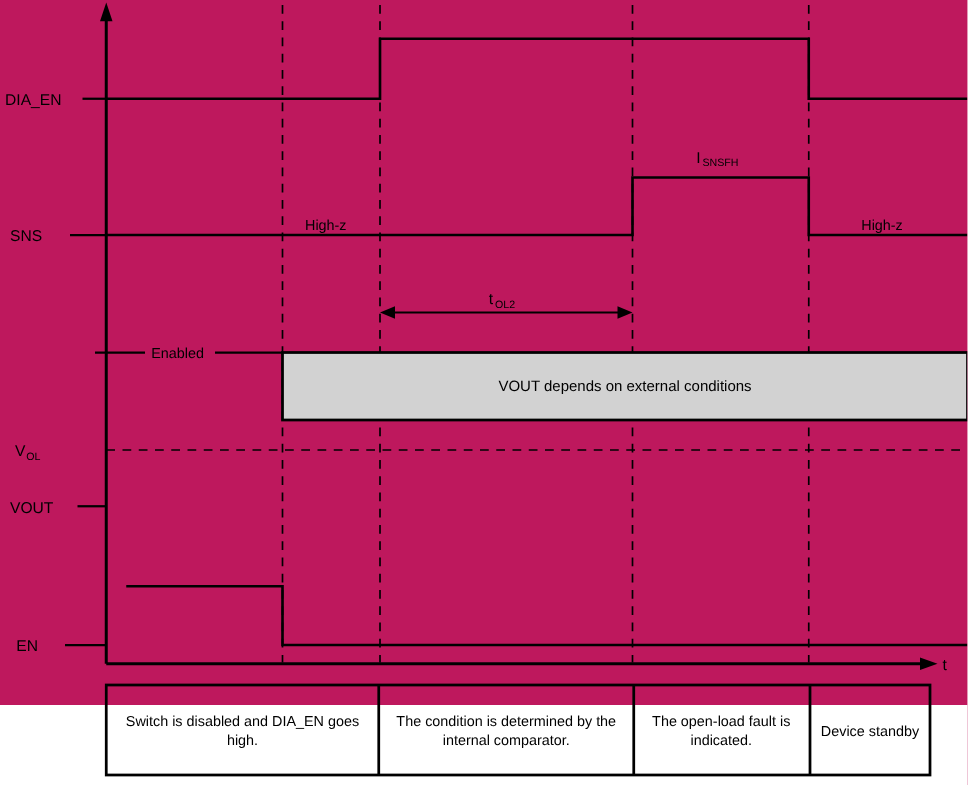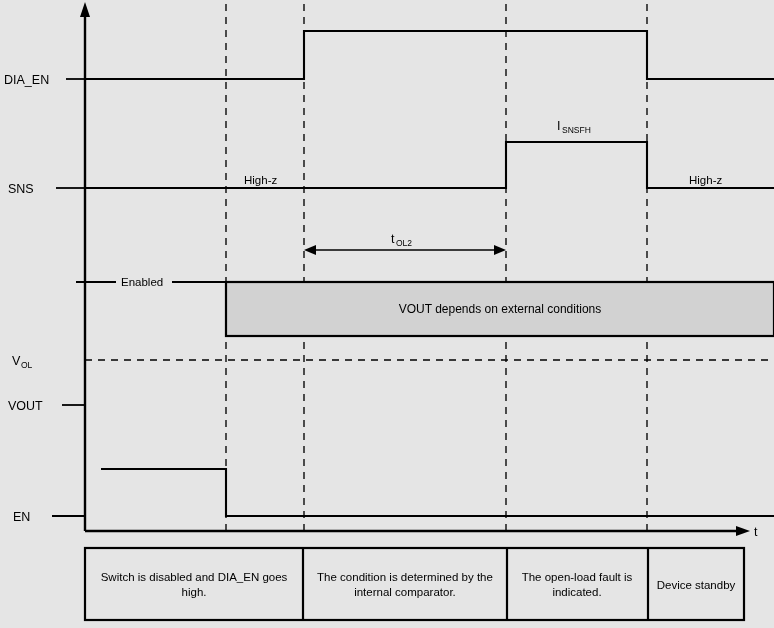--- a/index.html
+++ b/index.html
@@ -9,22 +9,22 @@
   }
   body {
     font-family: "Liberation Sans", sans-serif;
     width: 774px;
     height: 628px;
     overflow: hidden;
   }
   #root {
     position: relative;
     width: 774px;
-    height: 628px;
-    background: #e5e5e5;
+    height: 564px;
+    background: #be185d;
   }
   svg.diagram {
     position: absolute;
     left: 0;
     top: 0;
     width: 774px;
     height: 628px;
   }
   .wf { fill: none; stroke: #000000; stroke-width: 2.1; stroke-linejoin: miter; stroke-linecap: butt; }
   .axis { fill: none; stroke: #000000; stroke-width: 2.4; }

